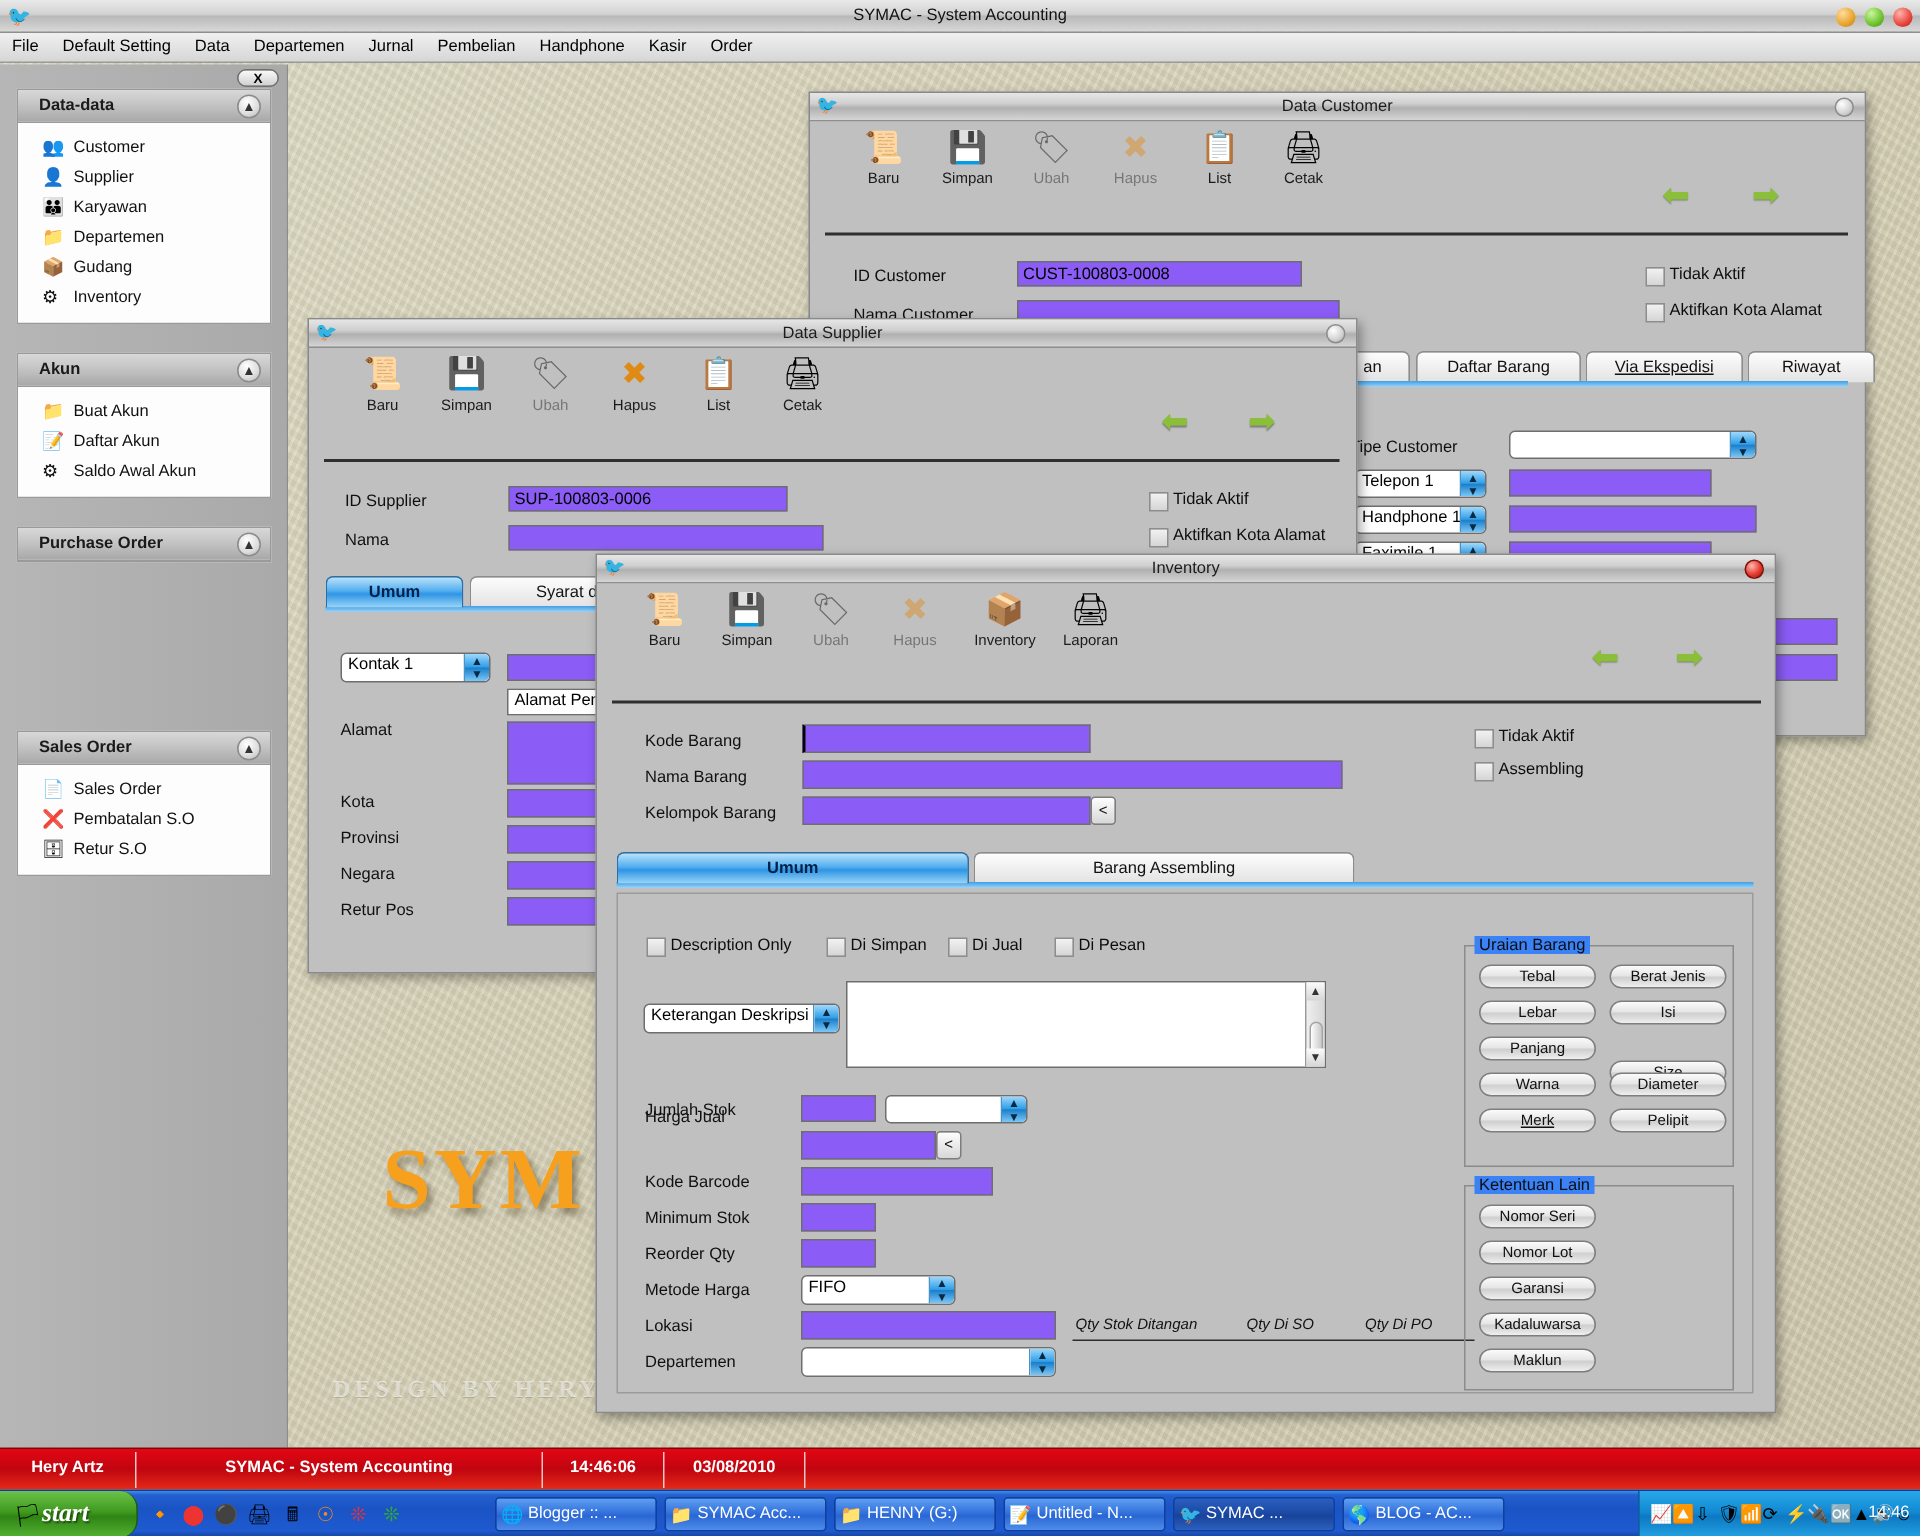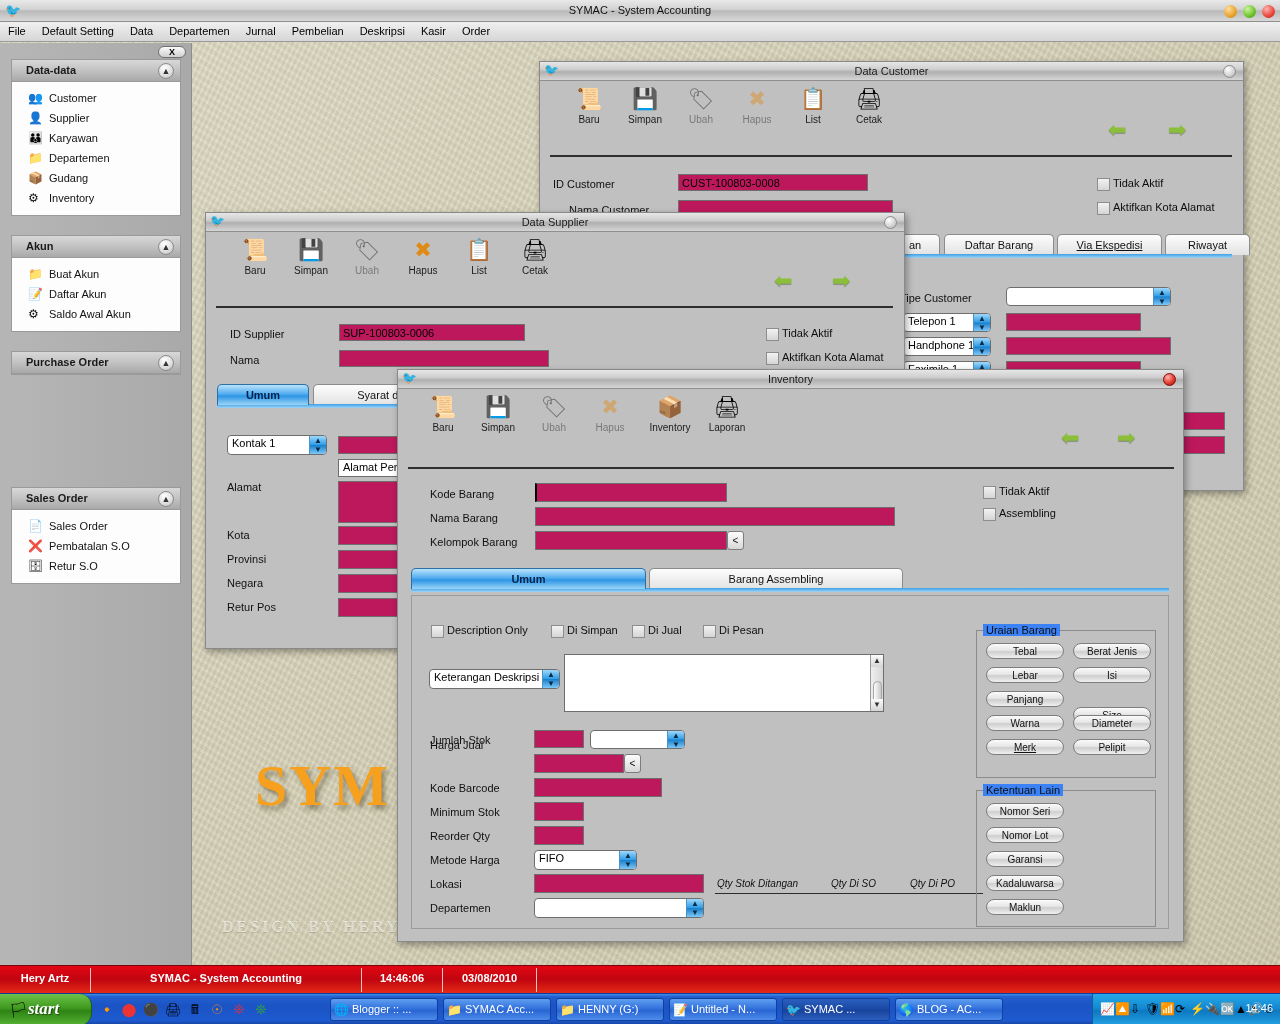--- a/index.html
+++ b/index.html
@@ -113,21 +113,21 @@
   .tbtn { position:absolute; top:4px; width:52px; text-align:center; cursor:default; }
   .tbtn .gl { display:block; height:28px; font-size:21px; line-height:28px; }
   .tbtn .lb { display:block; font-size:10px; color:#1b1b1b; margin-top:1px; }
   .tbtn.dim .gl, .tbtn.dim .lb { opacity:.45; }
   .tsep { position:absolute; left:10px; height:2px; background:#2f2f2f; }
   .navarr { position:absolute; font-size:22px; line-height:22px; color:#8bbf3a;
             text-shadow:0 1px 1px rgba(0,0,0,.35); }
 
   
   .lbl { position:absolute; font-size:11px; color:#101010; white-space:nowrap; }
-  .tf { position:absolute; background:#be185d; border:1px solid #6e6e6e;
+  .tf { position:absolute; background:#8b5cf6; border:1px solid #6e6e6e;
         font-family:"Liberation Sans", sans-serif; font-size:11px; color:#000;
         padding:0 3px; line-height:1; }
   .tf.caret { border-left:2px solid #000; }
   .ta { position:absolute; background:#ffffff; border:1px solid #6e6e6e; }
   .ta .sbar { position:absolute; right:0; top:0; bottom:0; width:13px;
               background:linear-gradient(to right,#efefef,#d6d6d6); border-left:1px solid #9a9a9a; }
   .ta .sbar .up, .ta .sbar .dn { position:absolute; left:0; width:12px; height:12px; font-size:8px;
               text-align:center; line-height:12px; color:#333;
               background:linear-gradient(to bottom,#fbfbfb,#d5d5d5); }
   .ta .sbar .up { top:0; } .ta .sbar .dn { bottom:0; }
@@ -231,21 +231,21 @@
   <div class="wbtn cls"></div>
 </div>
 
 <div id="menubar">
   <div class="mi">File</div>
   <div class="mi">Default Setting</div>
   <div class="mi">Data</div>
   <div class="mi">Departemen</div>
   <div class="mi">Jurnal</div>
   <div class="mi">Pembelian</div>
-  <div class="mi">Deskripsi</div>
+  <div class="mi">Handphone</div>
   <div class="mi">Kasir</div>
   <div class="mi">Order</div>
 </div>
 
 <div id="sidebar">
   <div id="sb-close">X</div>
 
   <div class="panel" style="top:16px;">
     <div class="panel-head">
       <div class="t">Data-data</div>
@@ -324,21 +324,21 @@
         </div>
       <div class="tbtn" style="left:303px;">
           <span class="gl">🖨</span>
           <span class="lb">Cetak</span>
         </div>
       <div class="navarr" style="left:568px; top:38px;">⬅</div>
       <div class="navarr" style="left:628px; top:38px;">➡</div>
     </div>
     <div class="tsep" style="top:74px; width:682px;"></div>
 
-    <div class="lbl" style="left:13px; top:97px;">ID Customer</div>
+    <div class="lbl" style="left:29px; top:97px;">ID Customer</div>
     <div class="tf" style="left:138px; top:93px; width:190px; height:17px; line-height:16px;">CUST-100803-0008</div>
     <div class="lbl" style="left:29px; top:123px;">Nama Customer</div>
     <div class="tf" style="left:138px; top:119px; width:215px; height:17px; line-height:16px;"></div>
 
     <div class="chk" style="left:557px; top:96px;">Tidak Aktif</div>
     <div class="chk" style="left:557px; top:120px;">Aktifkan Kota Alamat</div>
 
     <div class="tabs" style="left:350px; top:153px; width:342px;">
       <div class="tab" style="left:0px;   width:50px;">an</div>
       <div class="tab" style="left:54px;  width:110px;">Daftar Barang</div>

